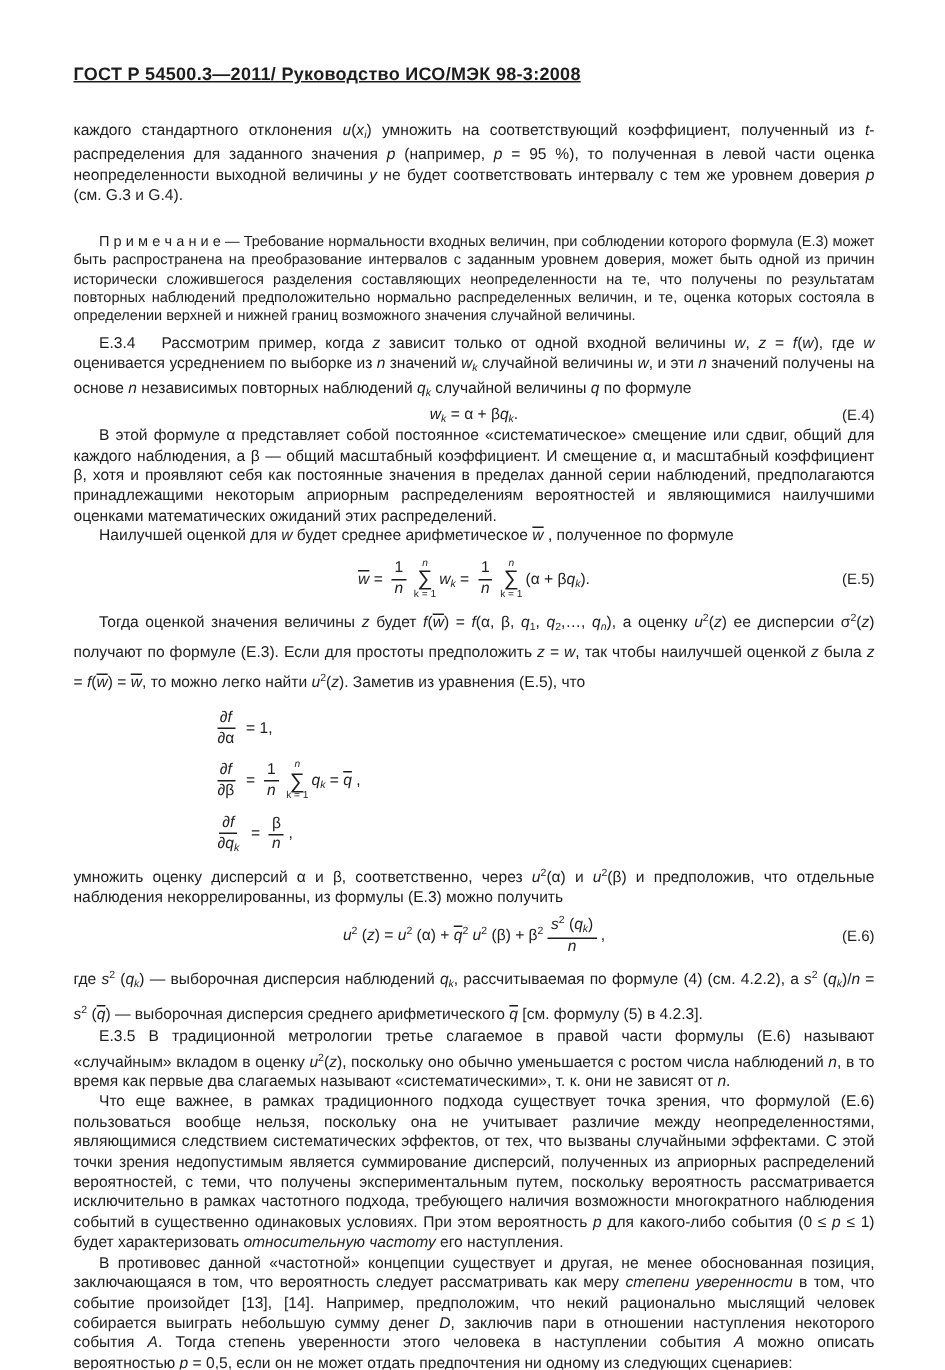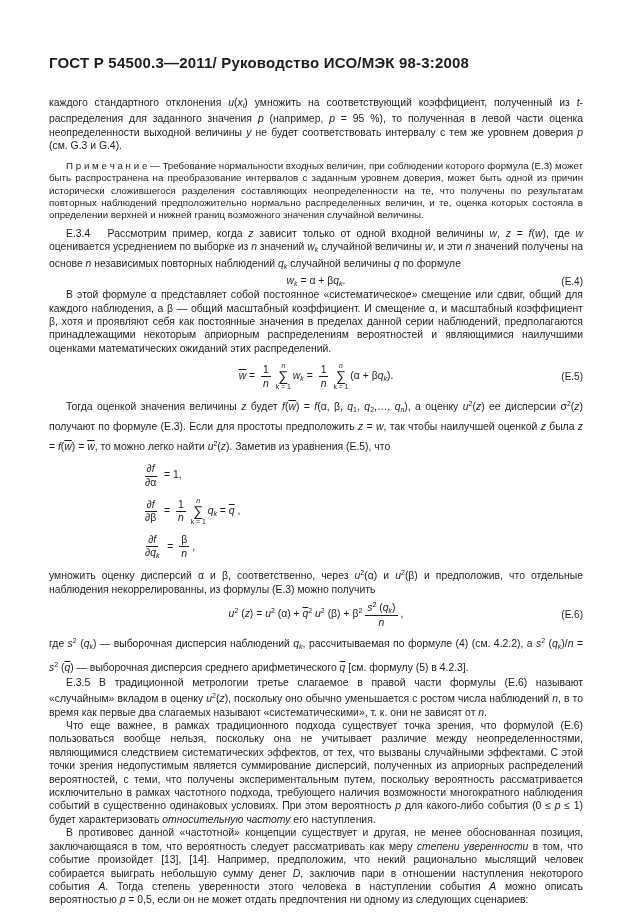--- a/index.html
+++ b/index.html
@@ -2,25 +2,25 @@
 <html lang="ru"><head>
 <meta charset="utf-8">
 <style>
   html,body{margin:0;padding:0;background:#ffffff;}
   body{
     width:630px;height:913px;overflow:hidden;
     font-family:"Liberation Sans", sans-serif;
     color:#1d1d1d;
   }
   .page{box-sizing:border-box;width:630px;height:913px;padding:42px 47px 0 49px;background:#fff;}
-  .doc-header{font-size:15px;font-weight:bold;letter-spacing:.2px;margin:12px 0 25px 0;}
+  .doc-header{font-size:12px;font-weight:bold;letter-spacing:.2px;margin:0 0 25px 0;text-decoration:underline;}
   .para{font-size:10.4px;line-height:13.4px;text-align:justify;margin:0;}
   .indent{text-indent:17px;}
   .note{font-size:9.7px;line-height:12.45px;}
-  .mt7{margin-top:7px;}.mt5{margin-top:5px;}.mt6{margin-top:6px;}
+  .mt7{margin-top:18px;}.mt5{margin-top:5px;}.mt6{margin-top:6px;}
   .wide-lines{line-height:16.8px;}
   .gde-lines{line-height:17.2px;}
   
   .formula-row{display:flex;align-items:center;font-size:10.4px;}
   .formula-spacer{width:38px;flex:none;}
   .formula-body{flex:1;text-align:center;white-space:nowrap;}
   .formula-label{width:38px;flex:none;text-align:right;font-size:10px;}
   .fe4{margin:2px 0 1px 0;}
   .fe5{margin:7px 0 5px 0;}
   .fe6{margin:5px 0 4px 0;}
@@ -52,20 +52,21 @@
   <p class="para indent mt5"><span>Е.3.4&nbsp;&nbsp;&nbsp;Рассмотрим пример, когда </span><span class="seg-i">z</span><span> зависит только от одной входной величины </span><span class="seg-i">w</span><span>,  </span><span class="seg-i">z</span><span> = </span><span class="seg-i">f</span><span>(</span><span class="seg-i">w</span><span>), где </span><span class="seg-i">w</span><span> оценивается усреднением по выборке из  </span><span class="seg-i">n</span><span> значений </span><span class="seg-i">w</span><span class="seg-i seg-sub">k</span><span> случайной величины </span><span class="seg-i">w</span><span>, и эти </span><span class="seg-i">n</span><span> значений получены на основе  </span><span class="seg-i">n</span><span> независимых повторных наблюдений  </span><span class="seg-i">q</span><span class="seg-i seg-sub">k</span><span> случайной величины </span><span class="seg-i">q</span><span> по формуле</span></p>
 
   <div class="formula-row fe4">
     <span class="formula-spacer"></span>
     <span class="formula-body"><span class="seg-i">w</span><span class="seg-i seg-sub">k</span><span> = α + β</span><span class="seg-i">q</span><span class="seg-i seg-sub">k</span><span>.</span></span>
     <span class="formula-label">(Е.4)</span>
   </div>
 
   <p class="para indent"><span>В этой формуле α представляет собой постоянное «систематическое» смещение или сдвиг, общий для каждого наблюдения, а β — общий масштабный коэффициент. И смещение  α, и масштабный коэффициент  β, хотя и проявляют себя как постоянные значения в пределах данной серии наблюдений, предполагаются принадлежащими некоторым априорным распределениям вероятностей и являющимися наилучшими оценками математических ожиданий этих распределений.</span></p>
 
+  <p class="para indent"><span>Наилучшей оценкой для  </span><span class="seg-i">w</span><span> будет среднее арифметическое  </span><span class="seg-bar">w</span><span> , полученное по формуле</span></p>
 
   <div class="formula-row fe5">
     <span class="formula-spacer"></span>
     <span class="formula-body"><span class="seg-bar">w</span><span> = </span><span class="frac">
           <span class="num"><span>1</span></span>
           <span class="den"><span class="seg-i">n</span></span>
         </span><span class="sum">
           <span class="lim top">n</span>
           <span class="sigma">∑</span>
           <span class="lim">k = 1</span>

